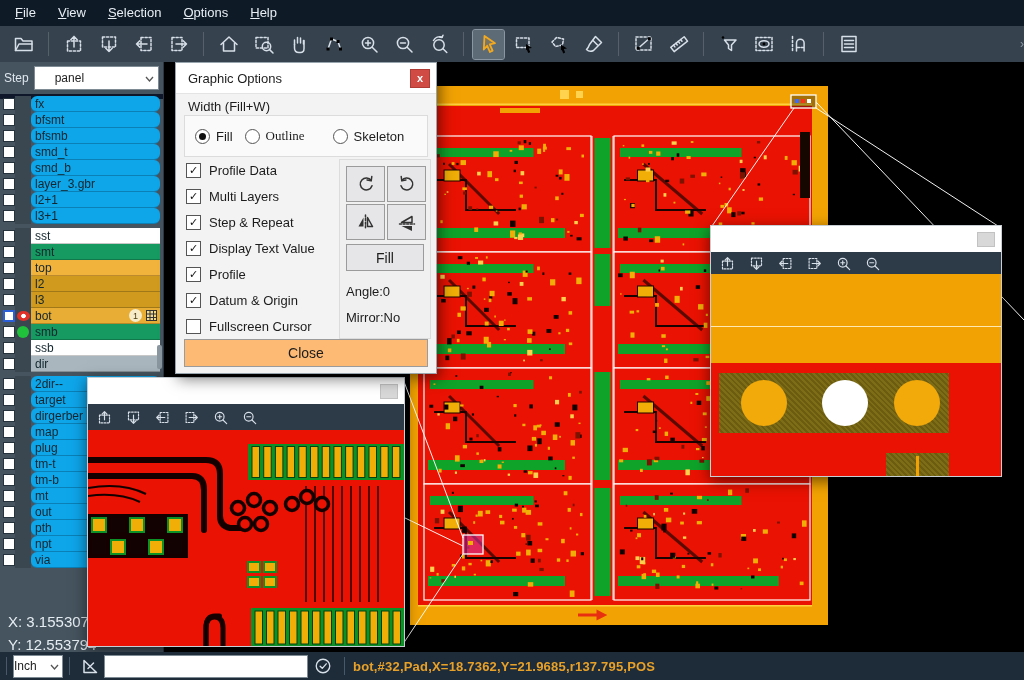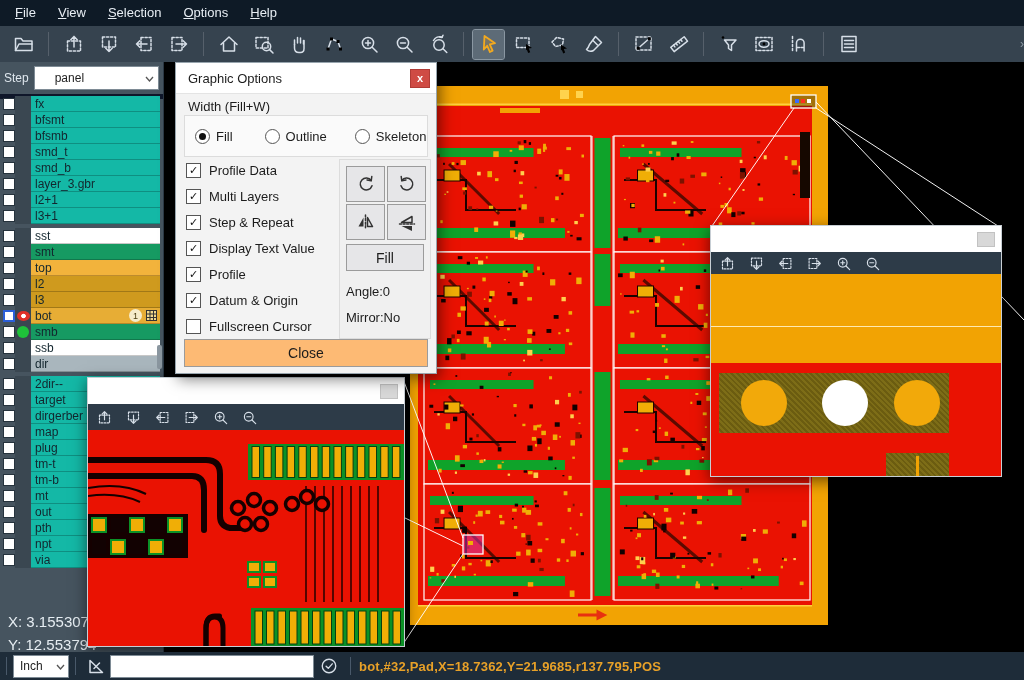--- a/index.html
+++ b/index.html
@@ -29,21 +29,21 @@
   #layer-list{position:absolute;left:0;top:34px;width:160px;}
   .lrow{display:flex;align-items:center;height:16px;}
   .lchk{width:10px;height:10px;background:#fff;border:1px solid #26333d;margin-left:3px;flex:none;}
   .lchk.sel{border:2px solid #2b5fd9;width:8px;height:8px;}
   .lind{width:16px;height:16px;background:#3a4751;flex:none;display:flex;align-items:center;justify-content:center;}
   .dot-red{width:13px;height:10px;border-radius:50%;
            background:radial-gradient(circle at 50% 50%, #fff 0 2px, #e03028 2.6px);}
   .dot-green{width:12px;height:12px;border-radius:50%;background:#1fc23a;}
   .lname{flex:1;height:15px;display:flex;align-items:center;padding-left:4px;font-size:12px;color:#13262e;
          border-bottom:1px solid rgba(0,0,0,.22);}
-  .bg-teal{background:#14b8a6;} .bg-white{background:#ffffff;} .bg-green{background:#169a62;}
+  .bg-teal{background:#0ea5e9;border-radius:6px;} .bg-white{background:#ffffff;} .bg-green{background:#169a62;}
   .bg-amber{background:#f2b33c;} .bg-gold{background:#cf9a1e;} .bg-bot{background:#e7ad35;} .bg-gray{background:#a9b6bd;}
   .lgap{height:4px;}
   .badge{margin-left:auto;width:13px;height:13px;border-radius:50%;background:#f6ecca;color:#4a3c10;
          font-size:9px;display:flex;align-items:center;justify-content:center;}
   .gridic{margin:0 3px 0 4px;display:flex;}
   #sb-scroll{position:absolute;right:1px;top:283px;width:5px;height:24px;background:#8b97a0;border-radius:2px;}
   #coords{position:absolute;left:8px;top:548px;color:#e6edf2;font-size:15px;line-height:23px;}
   
   #canvas{position:absolute;left:163px;top:62px;width:861px;height:590px;background:#000;z-index:1;}
   #panel{position:absolute;left:410px;top:86px;width:418px;height:539px;z-index:1;}
@@ -92,21 +92,21 @@
              display:flex;align-items:center;justify-content:center;font-size:14px;}
   #dlg-angle{position:absolute;left:6px;top:124px;font-size:13px;}
   #dlg-mirror{position:absolute;left:6px;top:150px;font-size:13px;}
   #dlg-closebtn{position:absolute;left:8px;top:276px;width:242px;height:26px;background:#fdba74;border:1px solid #9b9b9b;
                 display:flex;align-items:center;justify-content:center;font-size:14px;}
   
   #statusbar{position:absolute;left:0;top:652px;width:1024px;height:28px;background:#1e2c39;z-index:6;
              display:flex;align-items:center;color:#c6d0d9;}
   .ssep{width:1px;height:18px;background:#49596a;margin:0 6px;}
   #unit-select{width:48px;height:21px;background:#fff;color:#222;font-size:12px;display:flex;align-items:center;
-               padding-left:6px;border:1px solid #7e8b95;}
+               border:1px solid #7e8b95;}
   #unit-select .chev{margin-left:auto;margin-right:3px;color:#555;font-size:10px;}
   #cmd-input{width:194px;height:21px;border:1px solid #7e8b95;background:#fff;outline:none;
              font-family:"Liberation Sans",sans-serif;font-size:12px;padding:0 4px;}
   #status-text{color:#e8a128;font-size:13px;font-weight:bold;letter-spacing:.2px;margin-left:2px;}
 </style>
 </head>
 <body>
 
 <div id="app">
 
@@ -1215,21 +1215,21 @@
     <div id="dlg-title">
       <span>Graphic Options</span>
       <div id="dlg-close">x</div>
     </div>
     <div id="dlg-width">Width (Fill+W)</div>
     <div id="dlg-radios">
         <label class="rad sel" style="margin-left: 10px;">
           <span class="rc"></span>
           <span>Fill</span>
         </label>
-        <label class="rad" style="margin-left: 32px;">
+        <label class="rad" style="margin-left: 12px; font-family: Liberation Serif, serif;">
           <span class="rc"></span>
           <span>Outline</span>
         </label>
         <label class="rad" style="margin-left: 28px;">
           <span class="rc"></span>
           <span>Skeleton</span>
         </label>
       </div>
     <div id="dlg-checks">
         <label class="chkrow">

